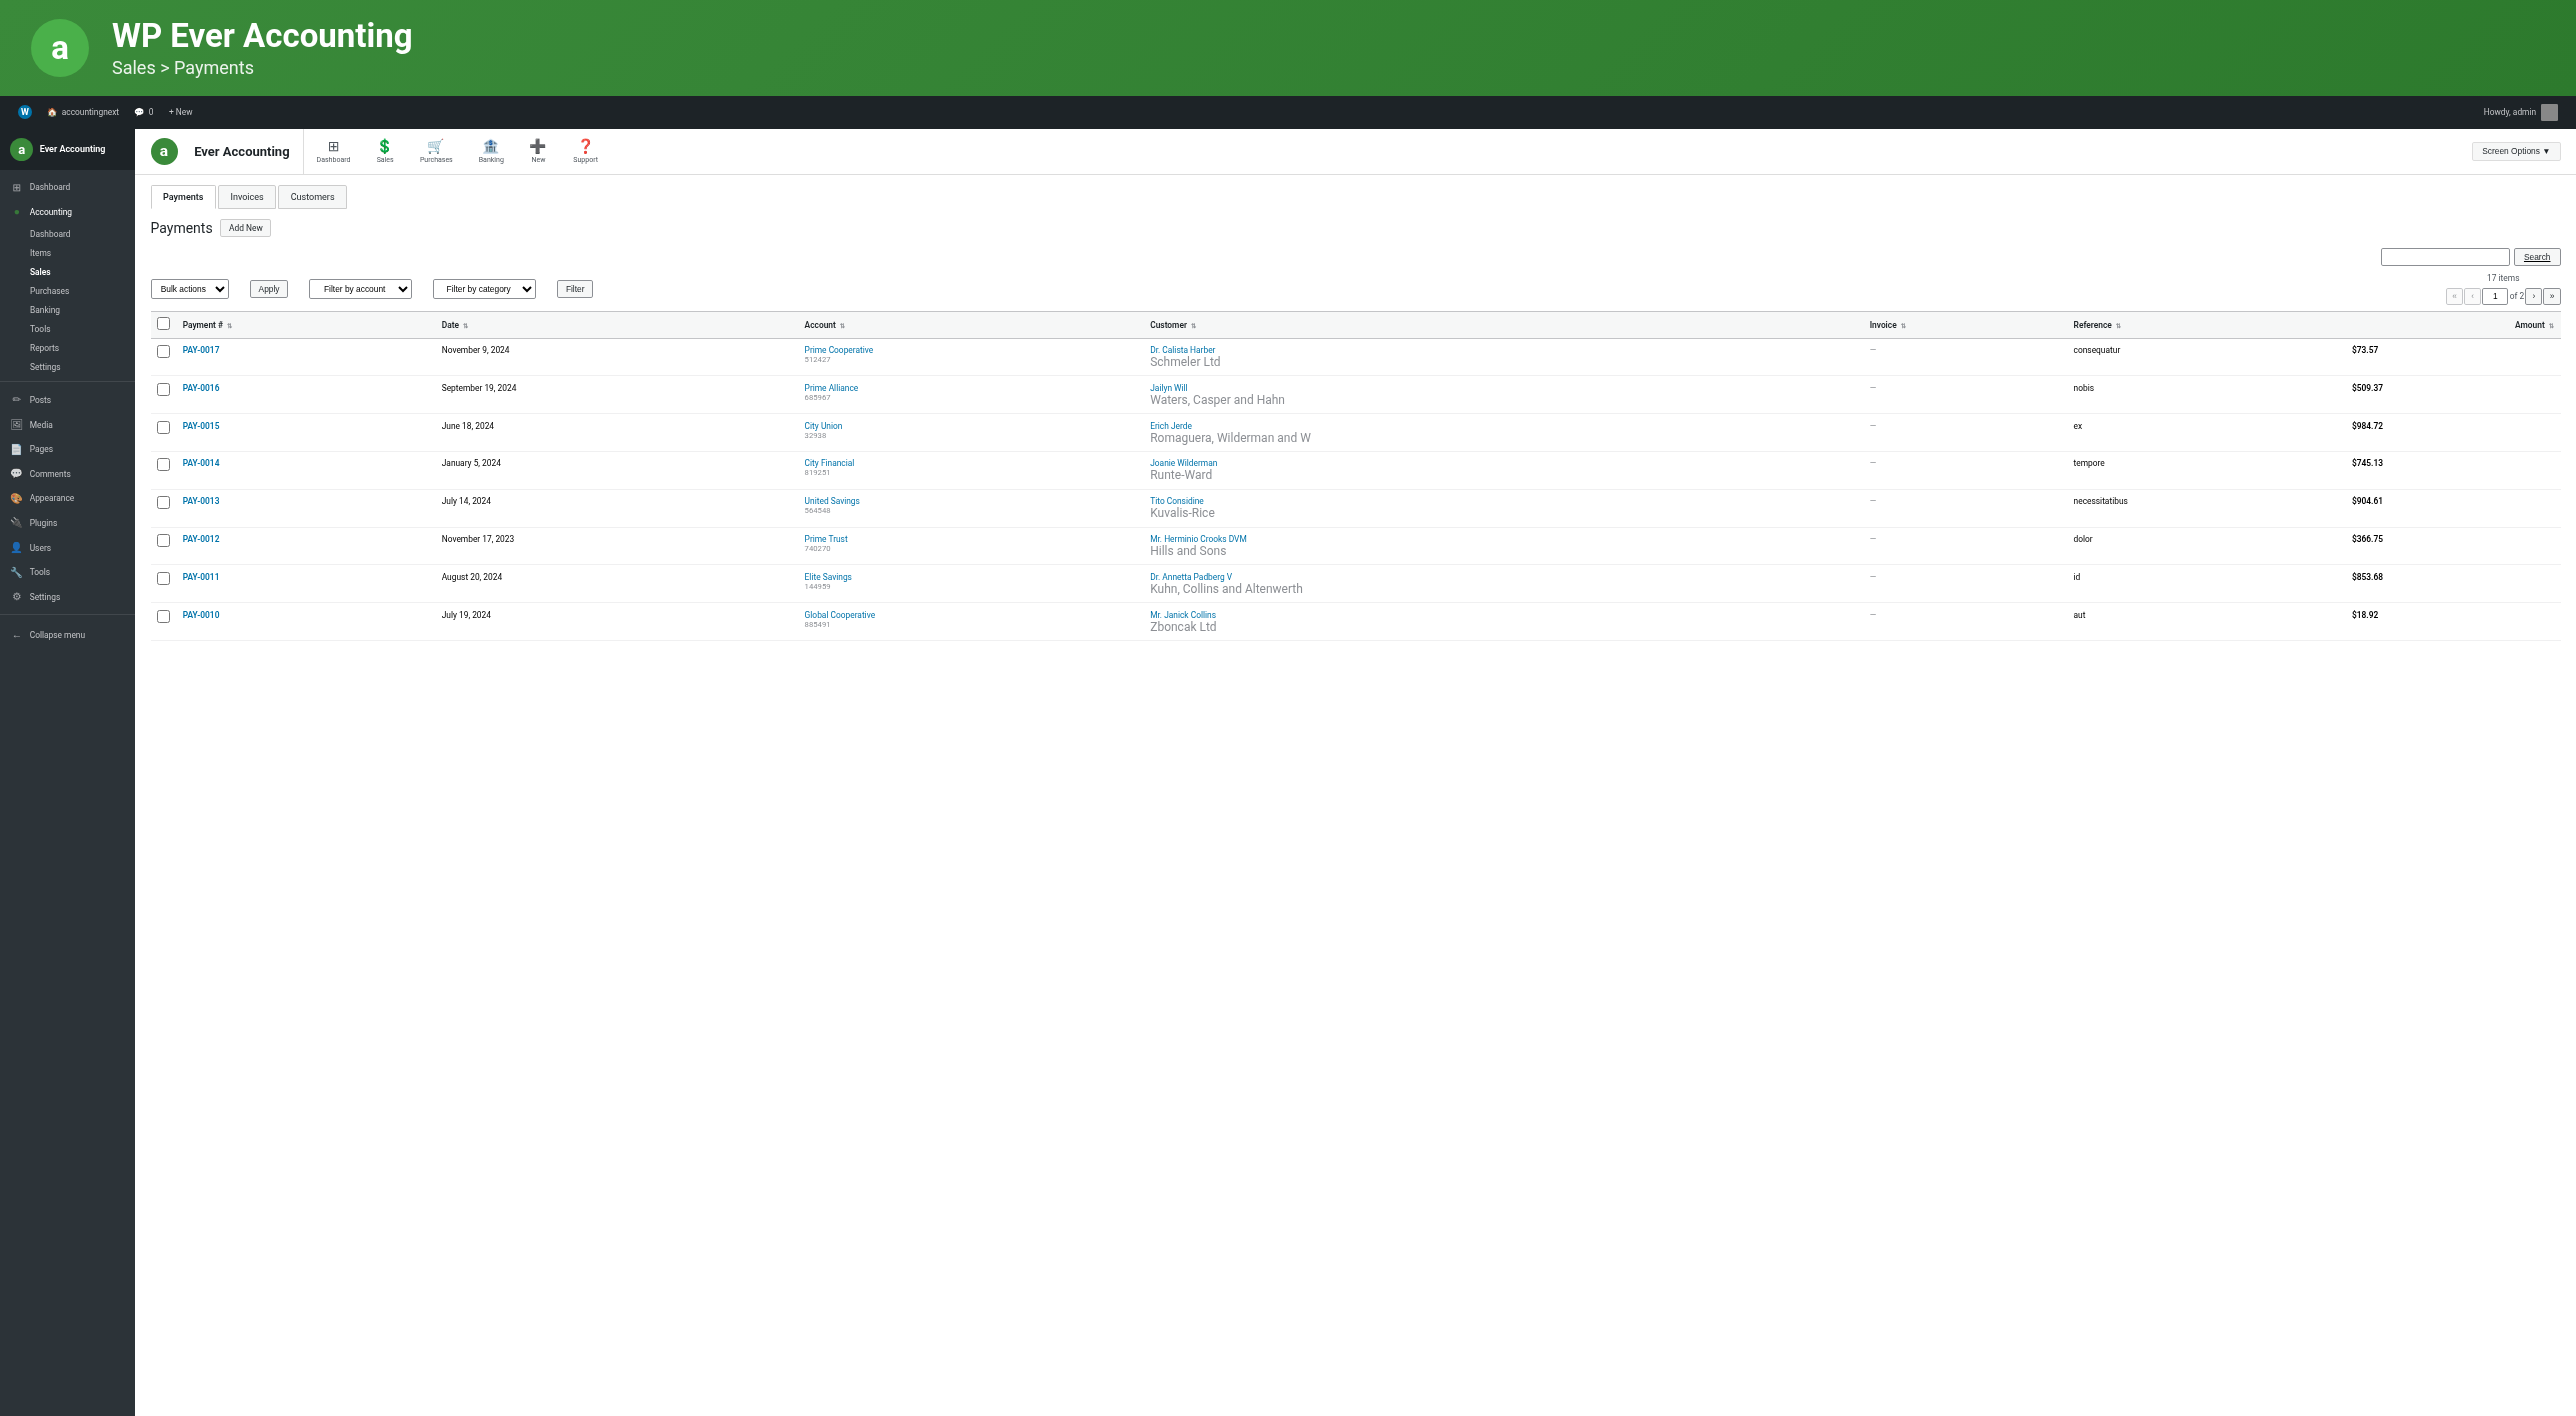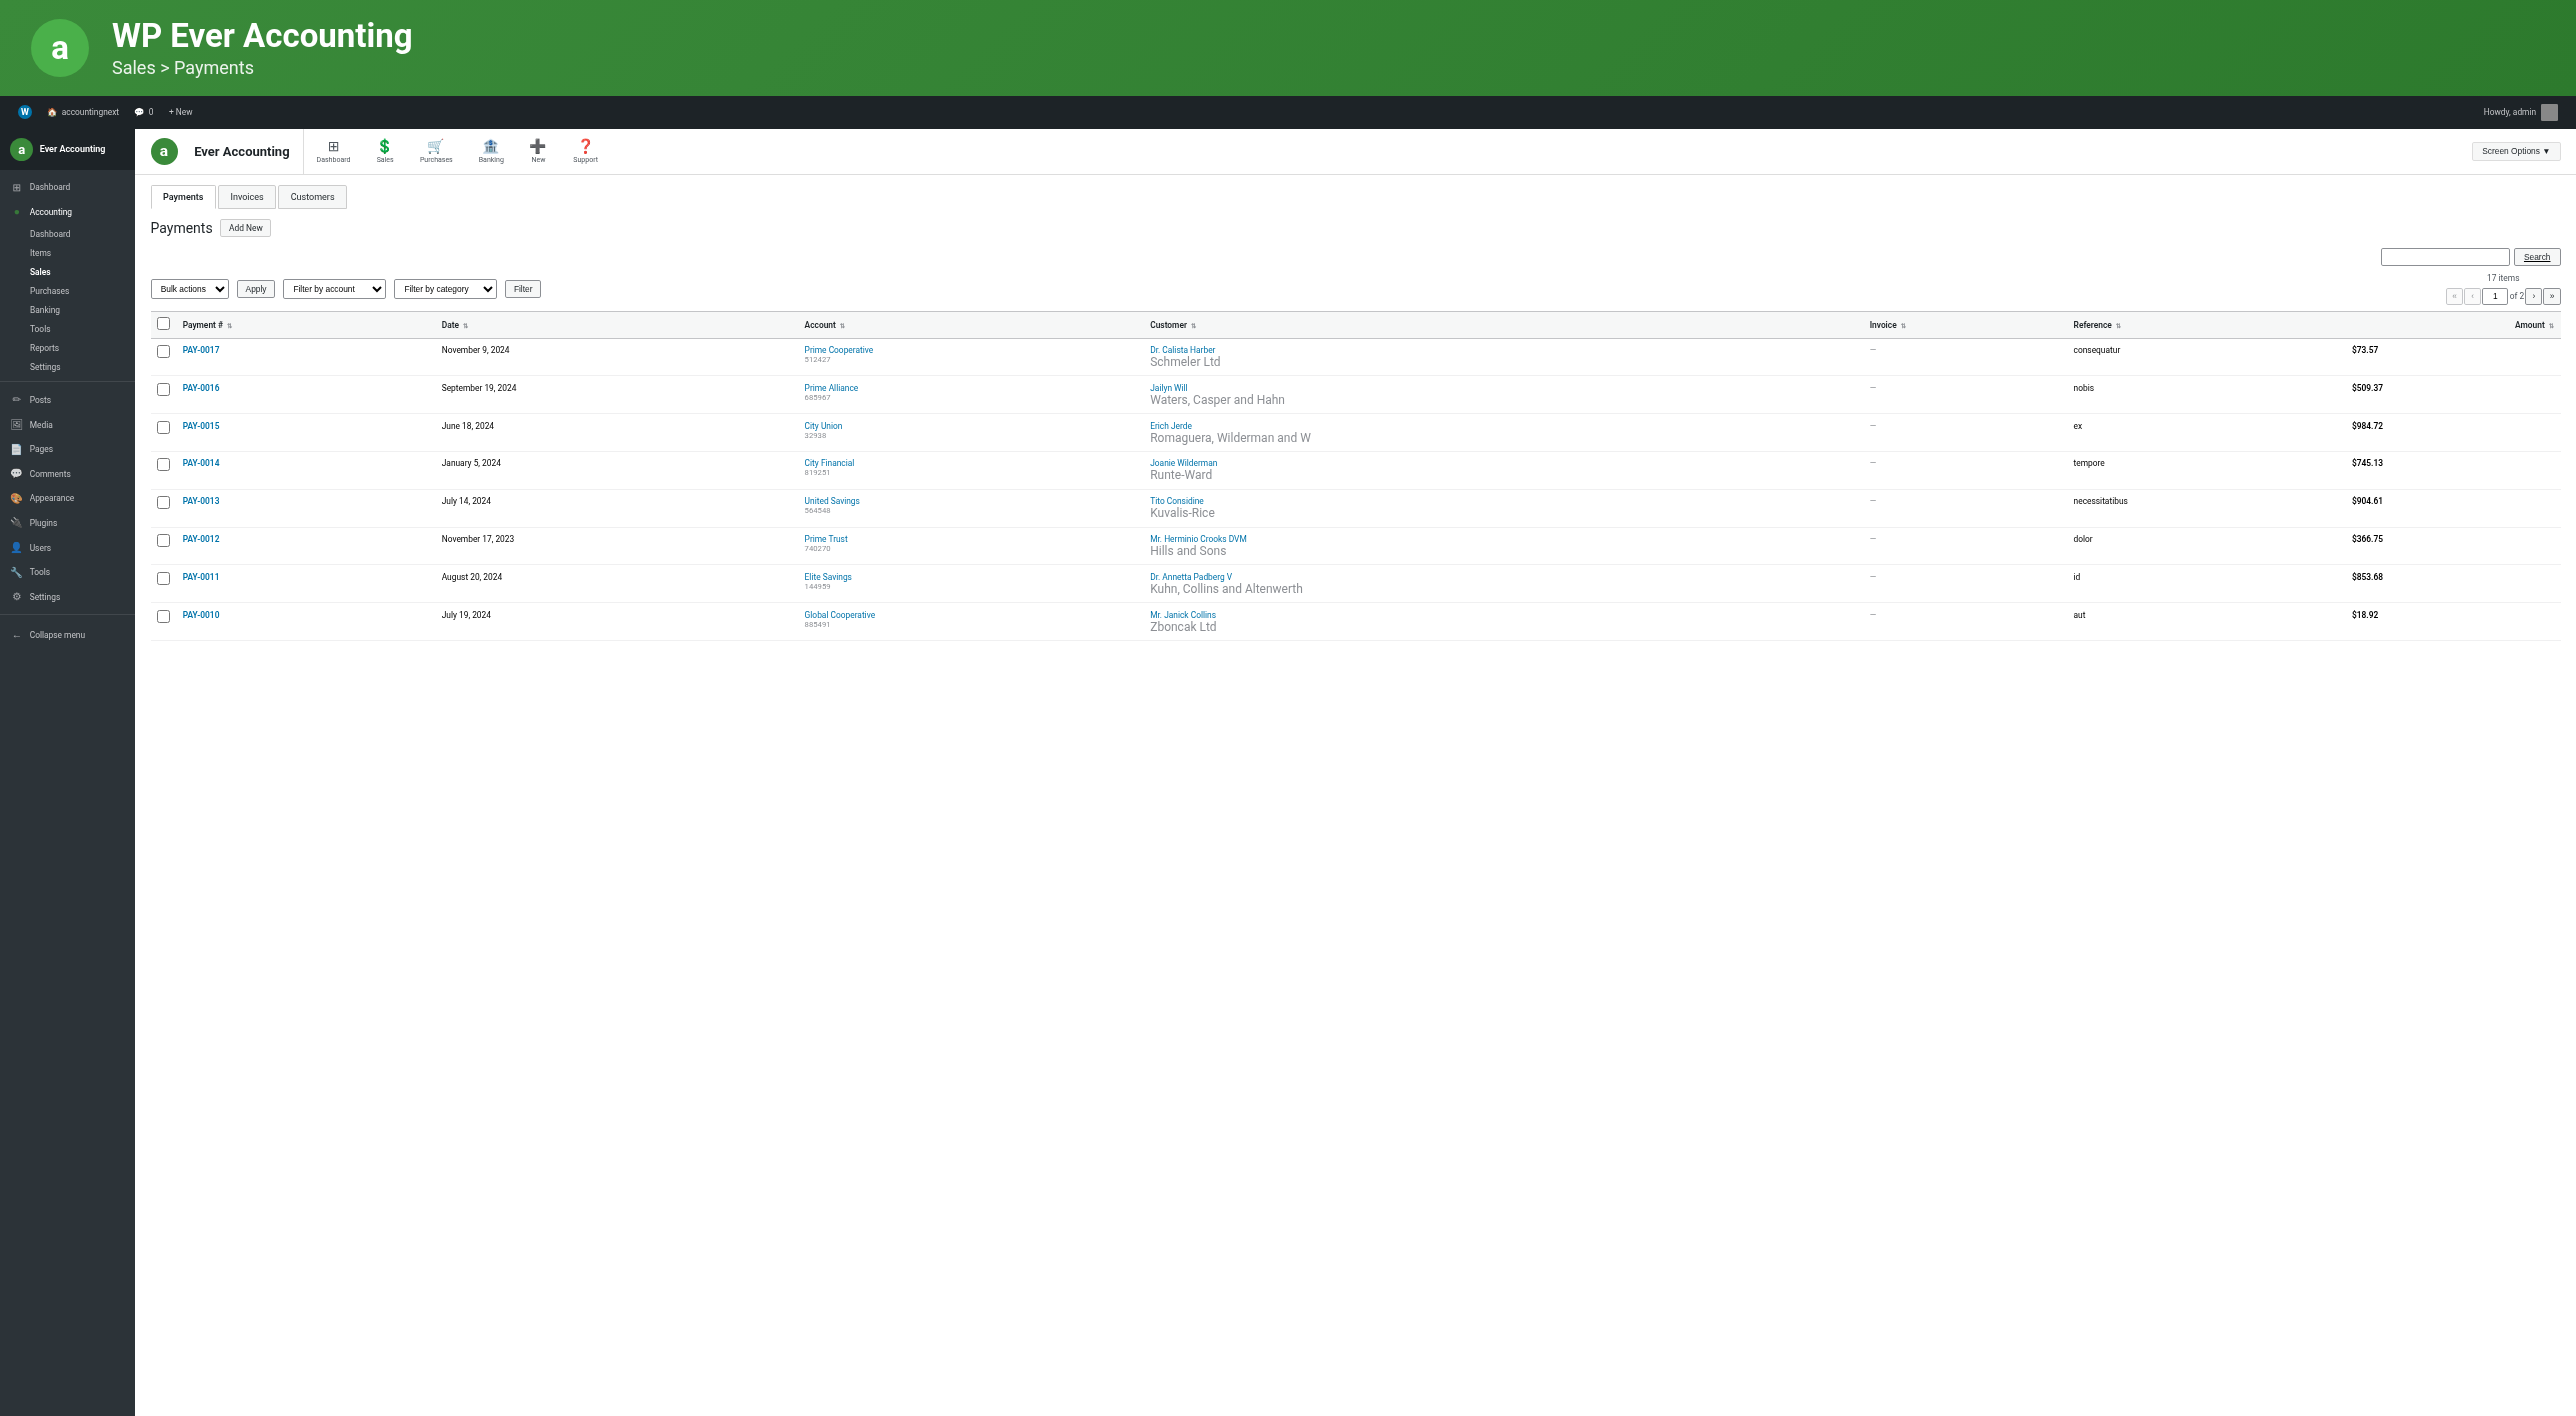--- a/index.html
+++ b/index.html
@@ -205,39 +205,40 @@
       color: #1d2327;
     }
 
     .filter-row {
       display: flex;
       align-items: center;
       gap: 3.9px;
       margin-bottom: 6.4px;
       justify-content: space-between;
     }
-    .filter-left { display: flex; align-items: center; gap: 8px; }
+    .filter-left { display: flex; align-items: center; gap: 21px; }
     .filter-right { display: flex; align-items: center; gap: 5.2px; font-size: 8.4px; color: #50575e; flex-direction: column; }
 
     .bulk-select {
       border: 0.6px solid #8c8f94;
       border-radius: 1.9px;
       padding: 3.2px 5.2px;
       font-size: 8.4px;
       background: white;
       cursor: pointer;
     }
     .filter-select {
       border: 0.6px solid #8c8f94;
       border-radius: 1.9px;
       padding: 3.2px 5.2px;
       font-size: 8.4px;
       background: white;
       cursor: pointer;
       min-width: 103px;
+      text-align: center;
     }
     .apply-btn {
       background: #f6f7f7;
       border: 0.6px solid #8c8f94;
       border-radius: 1.9px;
       padding: 3.2px 7.7px;
       font-size: 8.4px;
       cursor: pointer;
       color: #1d2327;
     }

